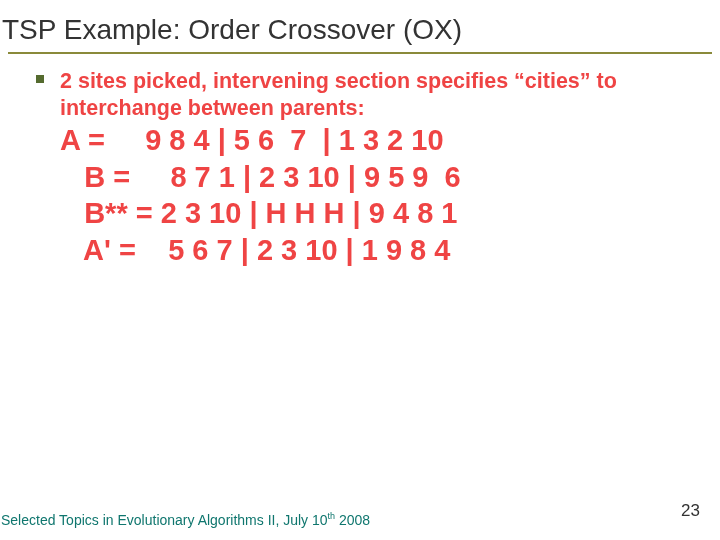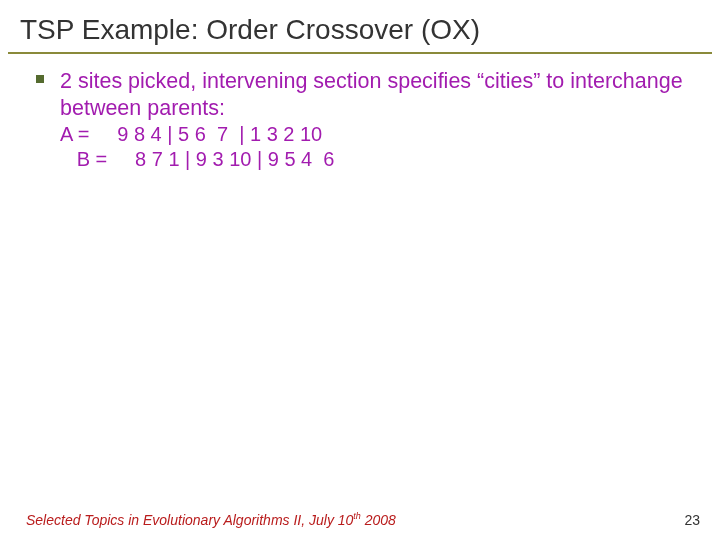--- a/index.html
+++ b/index.html
@@ -15,89 +15,91 @@
   }
   .slide {
     width: 720px;
     height: 540px;
     position: relative;
     box-sizing: border-box;
   }
   .title {
     font-size: 28px;
     color: #333;
-    padding: 14px 0 6px 20px;
+    padding: 14px 0 6px 2px;
     font-weight: normal;
   }
   .title-underline {
     border-bottom: 2px solid #8a8a3a;
     margin: 0 8px 0 8px;
   }
   .content {
     padding: 14px 28px 0 60px;
     font-size: 21.5px;
     line-height: 1.25;
-    color: #a21caf;
+    color: #ef4444;
+    font-weight: bold;
   }
   .bullet-row {
     position: relative;
     margin-bottom: 2px;
   }
   .bullet-marker {
     position: absolute;
     left: -24px;
     top: 7px;
     width: 8px;
     height: 8px;
     background: #556b2f;
   }
   .eq-lines {
     padding-left: 0px;
   }
   .eq-line {
     white-space: pre;
-    font-size: 20px;
+    font-size: 29px;
     line-height: 1.27;
   }
   .footer {
     position: absolute;
-    left: 26px;
+    left: 1px;
     bottom: 12px;
-    font-style: italic;
     font-size: 14px;
-    color: #b91c1c;
+    color: #0f766e;
   }
   .footer sup {
     font-size: 9px;
   }
   .pagenum {
     position: absolute;
     right: 20px;
-    bottom: 12px;
-    font-size: 14px;
+    bottom: 19px;
+    font-size: 17px;
     color: #333;
     margin-top: 44px;
   }
 </style>
 </head>
 <body>
 
 <div class="slide">
 
   <div class="title">TSP Example: Order Crossover (OX)</div>
   <div class="title-underline"></div>
 
   <div class="content">
 
     <div class="bullet-row">
       <div class="bullet-marker"></div>
       <div>2 sites picked, intervening section specifies “cities” to interchange between parents:</div>
       <div class="eq-lines">
         <div class="eq-line">A =     9 8 4 | 5 6  7  | 1 3 2 10</div>
-        <div class="eq-line">   B =     8 7 1 | 9 3 10 | 9 5 4  6</div>
+        <div class="eq-line">   B =     8 7 1 | 2 3 10 | 9 5 9  6</div>
+        <div class="eq-line">   B** = 2 3 10 | H H H | 9 4 8 1</div>
+        <div class="eq-line">   A' =    5 6 7 | 2 3 10 | 1 9 8 4</div>
       </div>
     </div>
 
 
   </div>
 
   <div class="footer">
     <span>Selected Topics in Evolutionary Algorithms II, July 10</span><sup>th</sup><span> 2008</span>
   </div>
 

